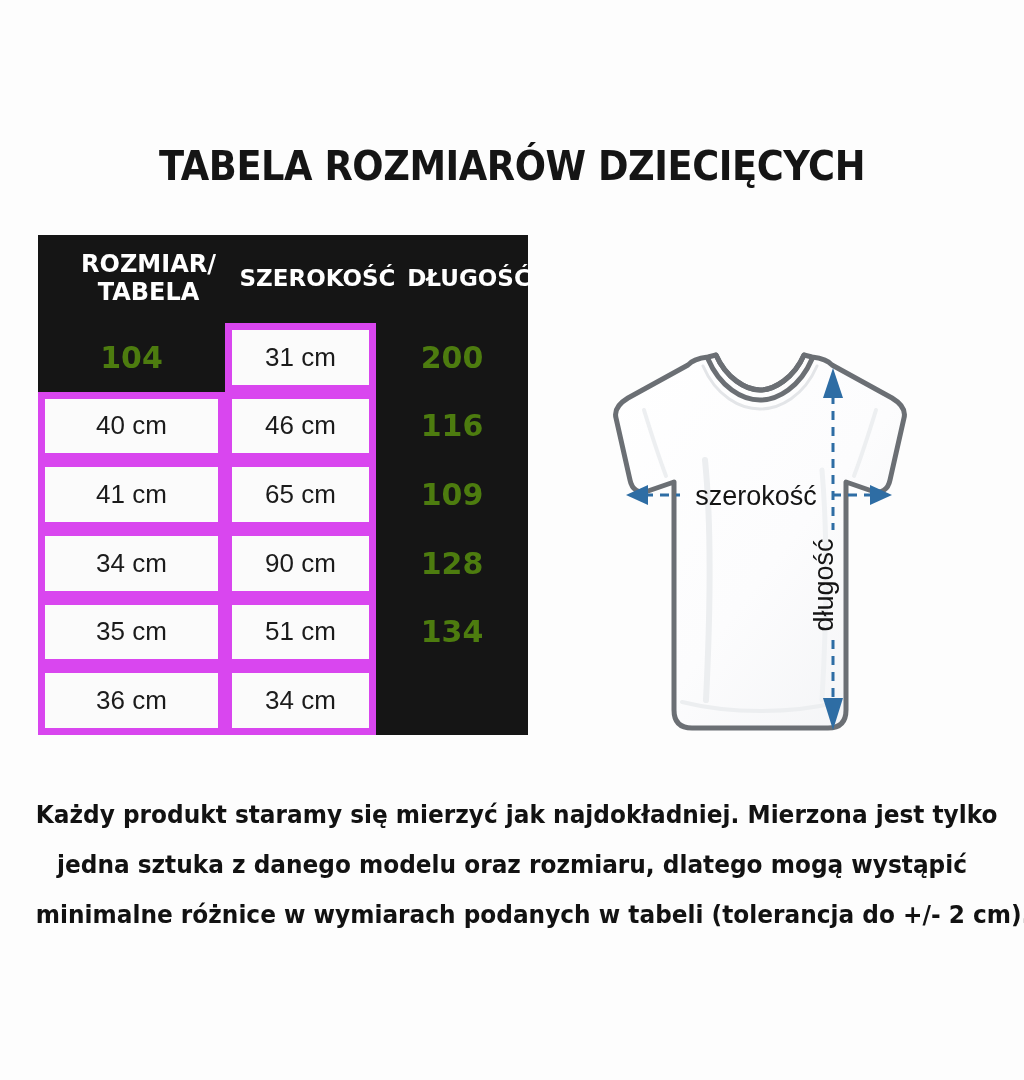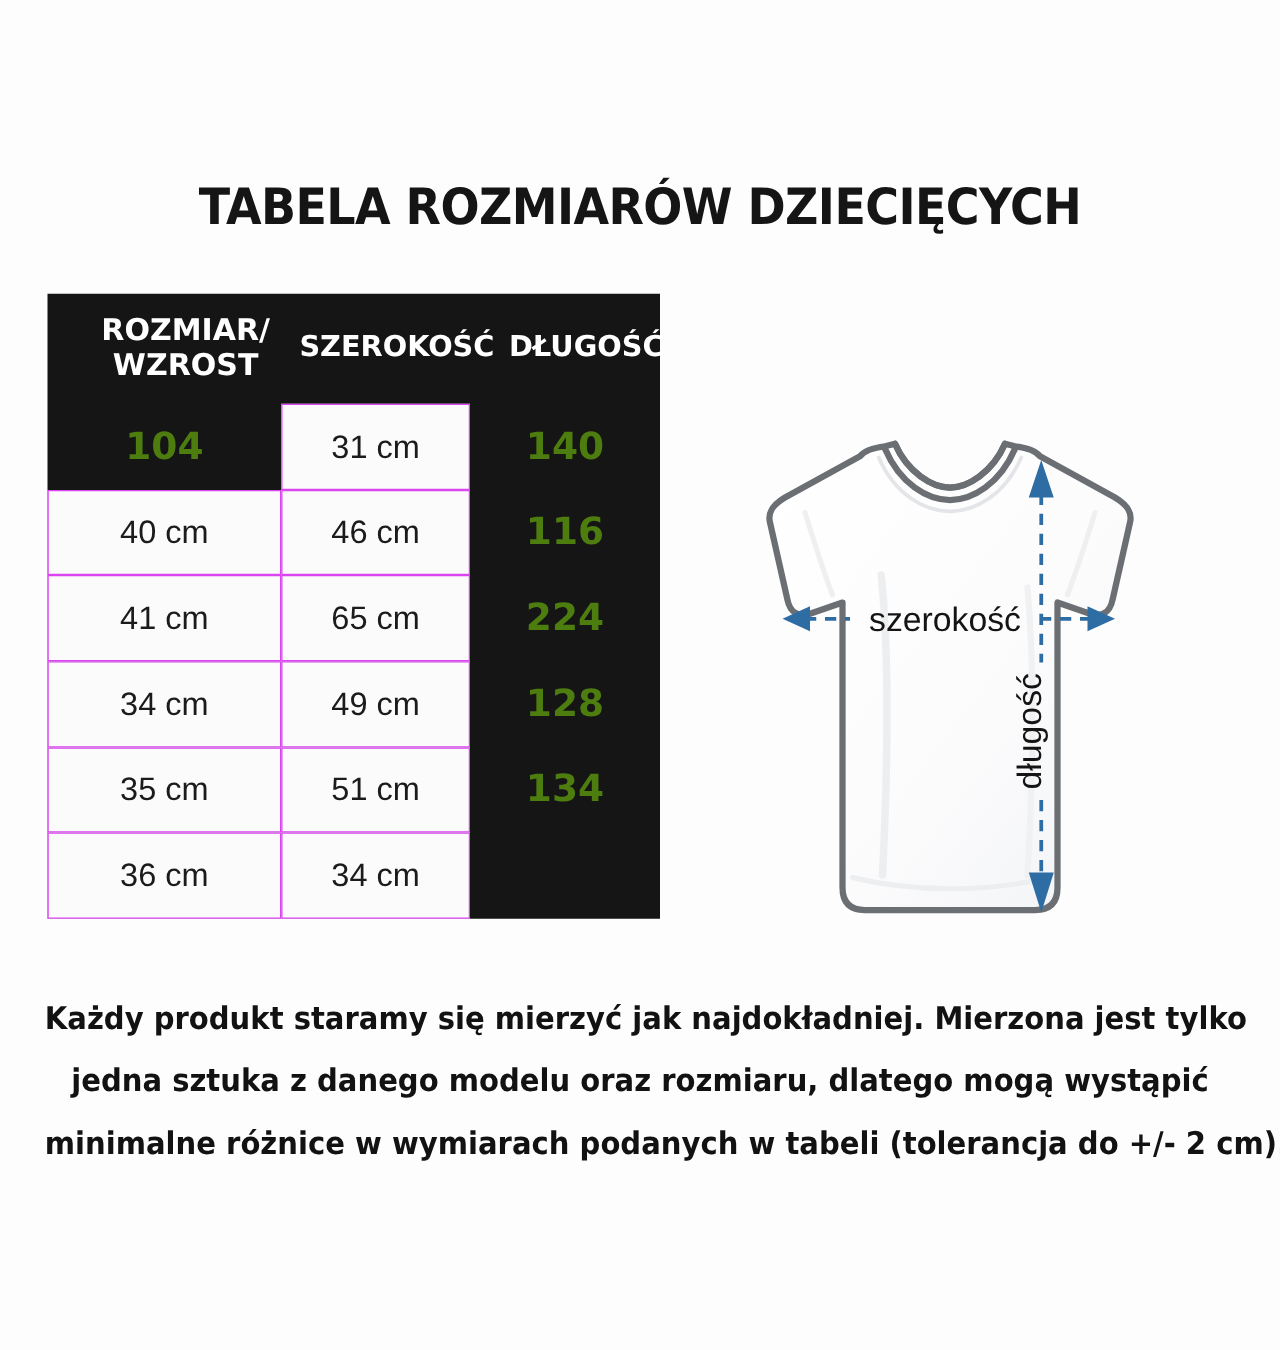--- a/index.html
+++ b/index.html
@@ -77,21 +77,21 @@
     justify-content: center;
     color: #4d7c0f;
     font-family: "DejaVu Sans", sans-serif;
     font-weight: bold;
     font-size: 30px;
     box-sizing: border-box;
   }
   .val-cell {
     margin: 0;
     background: #fbfbfb;
-    border: 1px solid #d946ef;
+    border: 7px solid #d946ef;
     display: flex;
     align-items: center;
     justify-content: center;
     font-family: "Liberation Sans", sans-serif;
     font-size: 26px;
     color: #1b1b1b;
     box-sizing: border-box;
   }
 
   
@@ -124,39 +124,39 @@
 </head>
 <body>
 
 <div class="title">TABELA ROZMIARÓW DZIECIĘCYCH</div>
 
 <div class="table-block">
   <div class="table-grid">
 
     <div class="hcell size-head">
       <span>ROZMIAR/</span>
-      <span>WZROST</span>
+      <span>TABELA</span>
     </div>
     <div class="hcell">SZEROKOŚĆ</div>
     <div class="hcell">DŁUGOŚĆ</div>
 
     <div class="size-cell">104</div>
     <div class="val-cell">31 cm</div>
 
-    <div class="size-cell">140</div>
+    <div class="size-cell">200</div>
     <div class="val-cell">40 cm</div>
     <div class="val-cell">46 cm</div>
 
     <div class="size-cell">116</div>
     <div class="val-cell">41 cm</div>
     <div class="val-cell">65 cm</div>
 
-    <div class="size-cell">224</div>
+    <div class="size-cell">109</div>
     <div class="val-cell">34 cm</div>
-    <div class="val-cell">49 cm</div>
+    <div class="val-cell">90 cm</div>
 
     <div class="size-cell">128</div>
     <div class="val-cell">35 cm</div>
     <div class="val-cell">51 cm</div>
 
     <div class="size-cell">134</div>
     <div class="val-cell">36 cm</div>
     <div class="val-cell">34 cm</div>
 
   </div>

